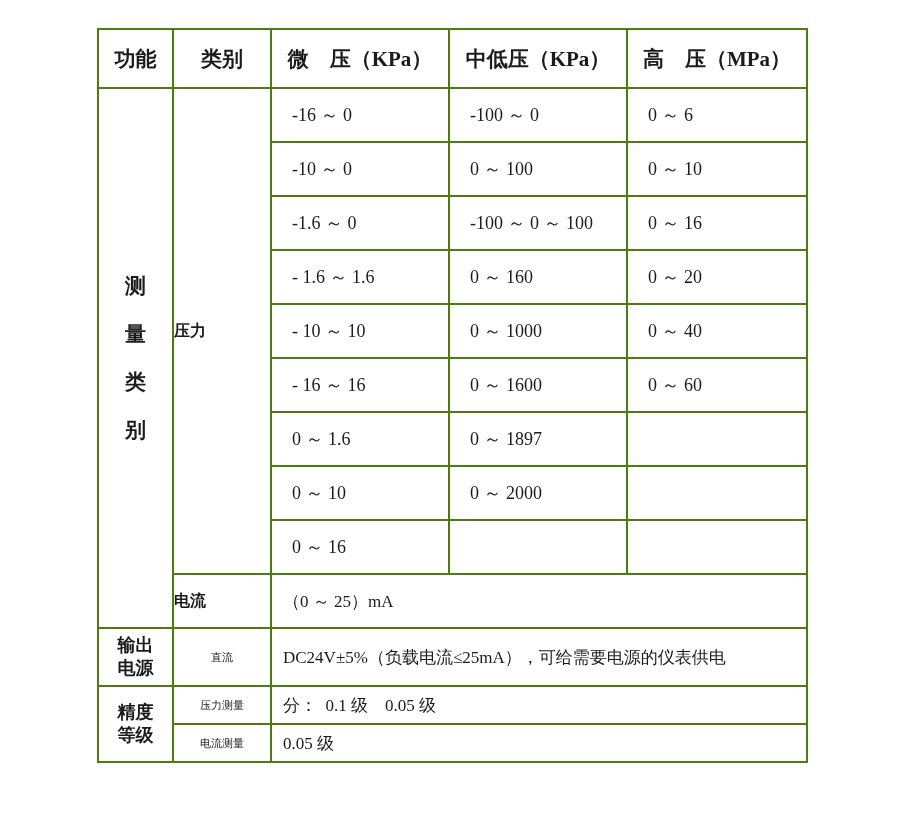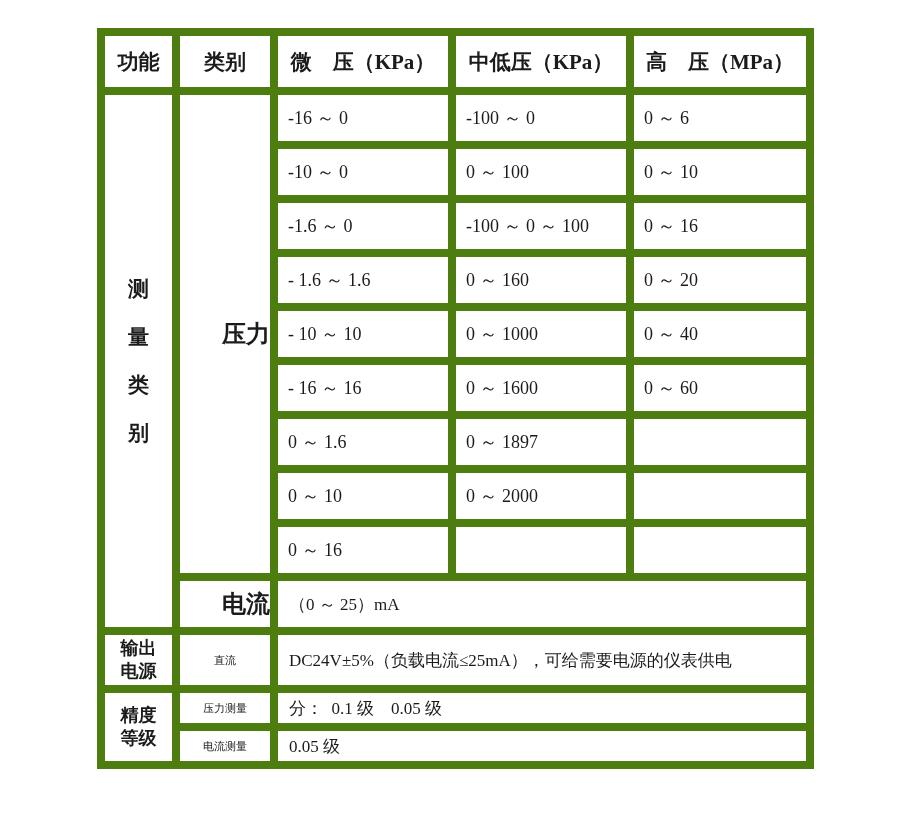--- a/index.html
+++ b/index.html
@@ -14,21 +14,21 @@
   }
   table.spec {
     position: absolute;
     left: 97px;
     top: 28px;
     width: 709px;
     border-collapse: collapse;
     table-layout: fixed;
   }
   .spec th, .spec td {
-    border: 8px solid #4d7c0f;
+    border: 2px solid #4d7c0f;
     vertical-align: middle;
     font-weight: normal;
     overflow: hidden;
   }
   tr.r-hdr   { height: 59px; }
   tr.r-data  { height: 54px; }
   tr.r-power { height: 58px; }
   tr.r-acc   { height: 38px; }
 
   th.c-hdr {
@@ -49,31 +49,31 @@
     gap: 27px;
     line-height: 21px;
   }
   .two-line {
     font-size: 18px;
     font-weight: bold;
     line-height: 23px;
     text-align: center;
   }
   td.c-cat-bold {
-    text-align: right;
+    text-align: left;
     font-weight: bold;
-    font-size: 24px;
+    font-size: 16px;
   }
   td.c-cat {
     text-align: center;
     font-size: 11px;
   }
   td.c-range {
     text-align: left;
-    padding-left: 10px;
+    padding-left: 20px;
     font-size: 18px;
     white-space: pre;
   }
   td.c-val {
     text-align: left;
     padding-left: 11px;
     font-size: 17px;
     white-space: pre;
   }
 </style>

